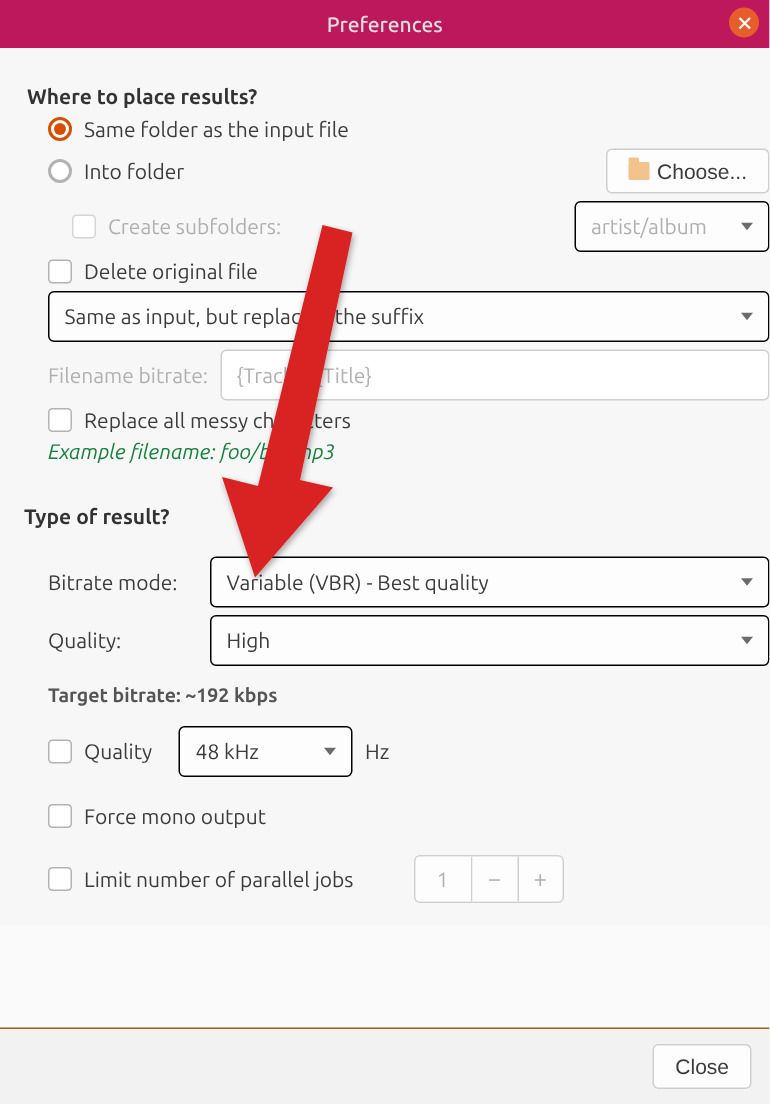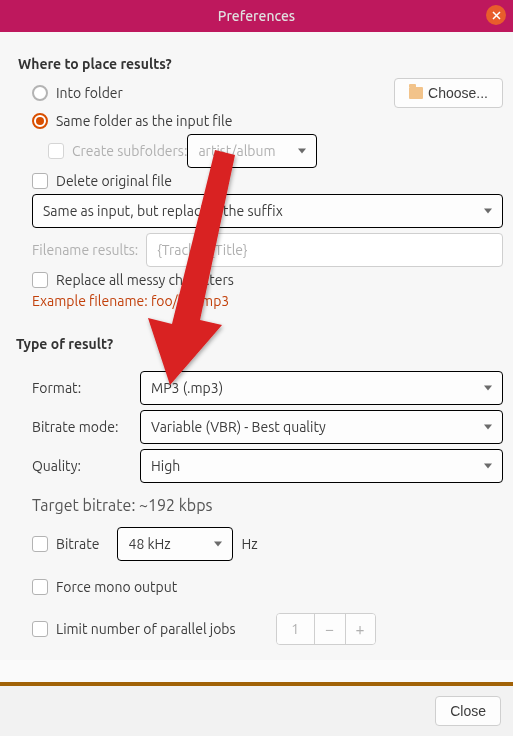--- a/index.html
+++ b/index.html
@@ -34,21 +34,21 @@
     border-radius: 50%;
     background: #e85d2c;
     display: flex;
     align-items: center;
     justify-content: center;
     font-size: 11px;
     color: #fff;
     cursor: pointer;
   }
   .content {
-    padding: 14px 10px 10px 18px;
+    padding: 14px 0 10px 18px;
     background: #f7f7f7;
   }
   .section-title {
     font-weight: bold;
     margin: 10px 0 6px 0;
     color: #333;
   }
   .row {
     display: flex;
     align-items: center;
@@ -122,22 +122,22 @@
     border-radius: 4px;
     background: #fff;
     padding: 8px 10px;
     font-size: 14px;
     color: #b0b0b0;
   }
   .label-col {
     width: 108px;
     flex-shrink: 0;
   }
-  .italic { color:#c2410c; }
-  .small-text { font-size: 16px; color:#555; }
+  .italic { font-style: italic; color:#15803d; }
+  .small-text { font-size: 13px; color:#555;font-weight:bold; }
   .stepper {
     display:inline-flex;
     border:1px solid #cfcfcf;
     border-radius:4px;
     overflow:hidden;
     margin-left: 40px;
   }
   .stepper .num {
     width:38px; height:30px;
     display:flex; align-items:center; justify-content:center;
@@ -151,21 +151,21 @@
     color:#b0b0b0;
     background:#fdfdfd;
     font-size:16px;
   }
   .stepper .sbtn + .sbtn { border-left:1px solid #cfcfcf; }
   .footer {
     position: absolute;
     bottom: 0;
     left:0; right:0;
     padding: 10px 12px;
-    border-top:4px solid #a16207;
+    border-top:1px solid #a16207;
     background:#f2f2f2;
     display:flex;
     justify-content:flex-end;
   }
   .folder-icon {
     width:14px; height:12px;
     background:#f2c38a;
     border-radius:1px;
     position:relative;
     display:inline-block;
@@ -195,37 +195,37 @@
     <svg width="9" height="9" viewBox="0 0 9 9">
         <path d="M1 1 L8 8 M8 1 L1 8" stroke="#fff" stroke-width="1.5"></path>
       </svg>
   </div>
 </div>
 
 <div class="content">
 
   <div class="section-title">Where to place results?</div>
 
+  <div class="row indent1">
+    <span class="radio selected"></span>
+    <span>Same folder as the input file</span>
+  </div>
+
   <div class="row indent1" style="justify-content:space-between;">
     <div style="display:flex;align-items:center;">
       <span class="radio"></span>
       <span>Into folder</span>
     </div>
     <button class="btn">
       <span class="folder-icon"></span>
       <span>Choose...</span>
     </button>
   </div>
 
-  <div class="row indent1">
-    <span class="radio selected"></span>
-    <span>Same folder as the input file</span>
-  </div>
-
-  <div class="row indent2" style="justify-content:flex-start;">
+  <div class="row indent2" style="justify-content:space-between;">
     <div style="display:flex;align-items:center;">
       <span class="checkbox" style="border-color:#d5d5d5;"></span>
       <span class="disabled-text">Create subfolders:</span>
     </div>
     <div class="select small" style="width:130px;color:#b0b0b0;">
       <span>artist/album</span>
       <span class="caret"></span>
     </div>
   </div>
 
@@ -236,21 +236,21 @@
 
 
   <div class="row indent1">
     <div class="select">
       <span>Same as input, but replacing the suffix</span>
       <span class="caret"></span>
     </div>
   </div>
 
   <div class="row indent1">
-    <span class="disabled-text" style="margin-right:8px;">Filename results:</span>
+    <span class="disabled-text" style="margin-right:8px;">Filename bitrate:</span>
     <div class="input">
       <span>{Track} - {Title}</span>
     </div>
   </div>
 
   <div class="row indent1">
     <span class="checkbox"></span>
     <span>Replace all messy characters</span>
   </div>
 
@@ -258,27 +258,20 @@
     <span>Example filename:</span>&nbsp;
     <span>foo/bar.mp3</span>
   </div>
 
   <div class="gap-lg"></div>
 
   <div class="section-title" style="margin-left:-2px;">Type of result?</div>
 
   <div class="gap"></div>
 
-  <div class="row indent1">
-    <span class="label-col">Format:</span>
-    <div class="select">
-      <span>MP3 (.mp3)</span>
-      <span class="caret"></span>
-    </div>
-  </div>
 
   <div class="row indent1">
     <span class="label-col">Bitrate mode:</span>
     <div class="select">
       <span>Variable (VBR) - Best quality</span>
       <span class="caret"></span>
     </div>
   </div>
 
   <div class="row indent1">
@@ -288,21 +281,21 @@
       <span class="caret"></span>
     </div>
   </div>
 
   <div class="gap"></div>
   <div class="small-text indent1">Target bitrate: ~192 kbps</div>
   <div class="gap"></div>
 
   <div class="row indent1">
     <span class="checkbox"></span>
-    <span style="margin-right:18px;">Bitrate</span>
+    <span style="margin-right:18px;">Quality</span>
     <div class="select small" style="width:116px;">
       <span>48 kHz</span>
       <span class="caret"></span>
     </div>
     <span style="margin-left:8px;">Hz</span>
   </div>
 
   <div class="gap"></div>
 
   <div class="row indent1">

